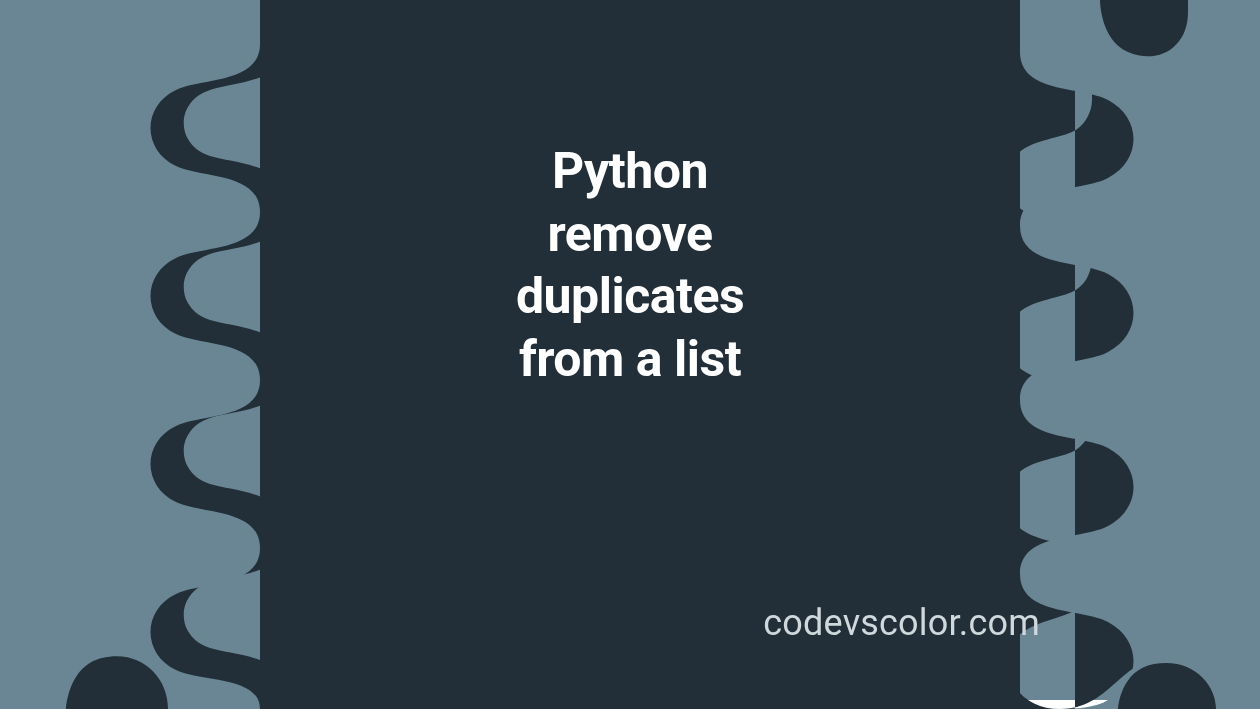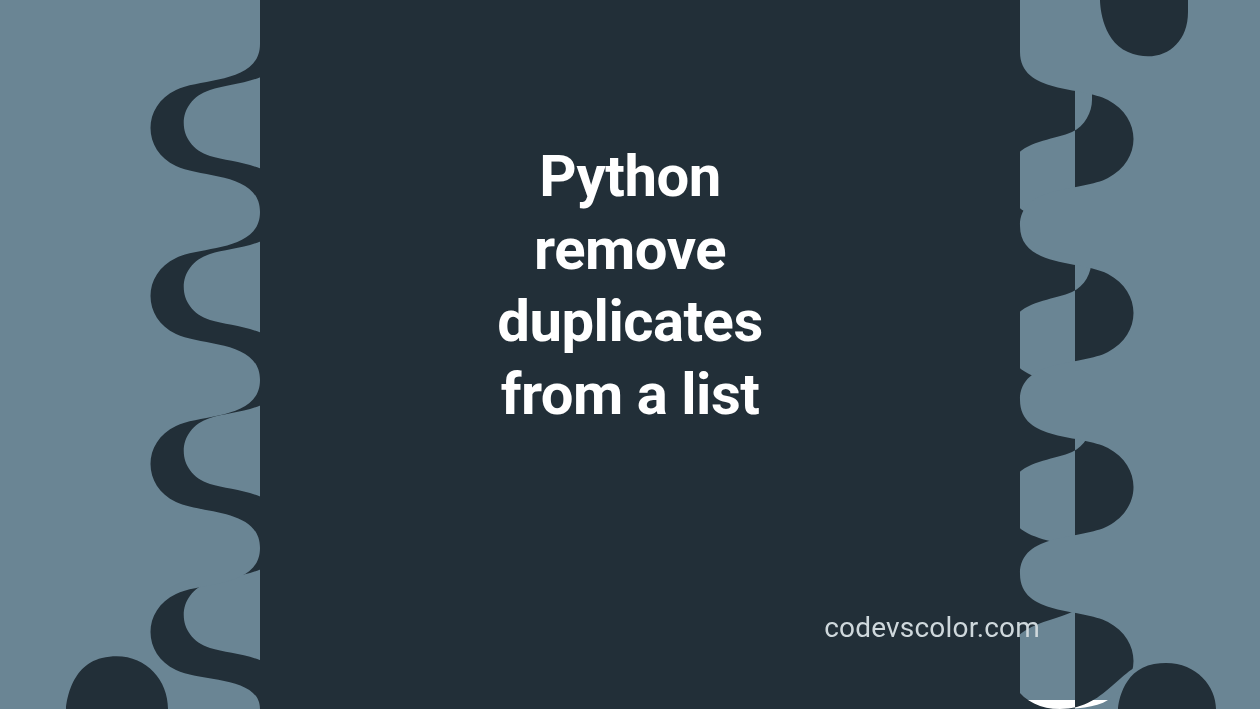--- a/index.html
+++ b/index.html
@@ -30,30 +30,30 @@
     pointer-events: none;
   }
   .blob-wrap svg { display:block; }
   .title {
     position: absolute;
     top: 140px;
     left: 0; right: 0;
     text-align: center;
     color: #ffffff;
     font-weight: 700;
-    font-size: 58px;
+    font-size: 50px;
     line-height: 1.25;
     letter-spacing: -0.5px;
   }
   .footer {
     position: absolute;
     right: 220px;
     bottom: 65px;
     color: #cfd8dc;
-    font-size: 28px;
+    font-size: 36px;
     font-weight: 400;
     letter-spacing: 0.2px;
   }
 </style>
 </head>
 <body>
 
 <div class="stage">
   <div class="slab"></div>
 

